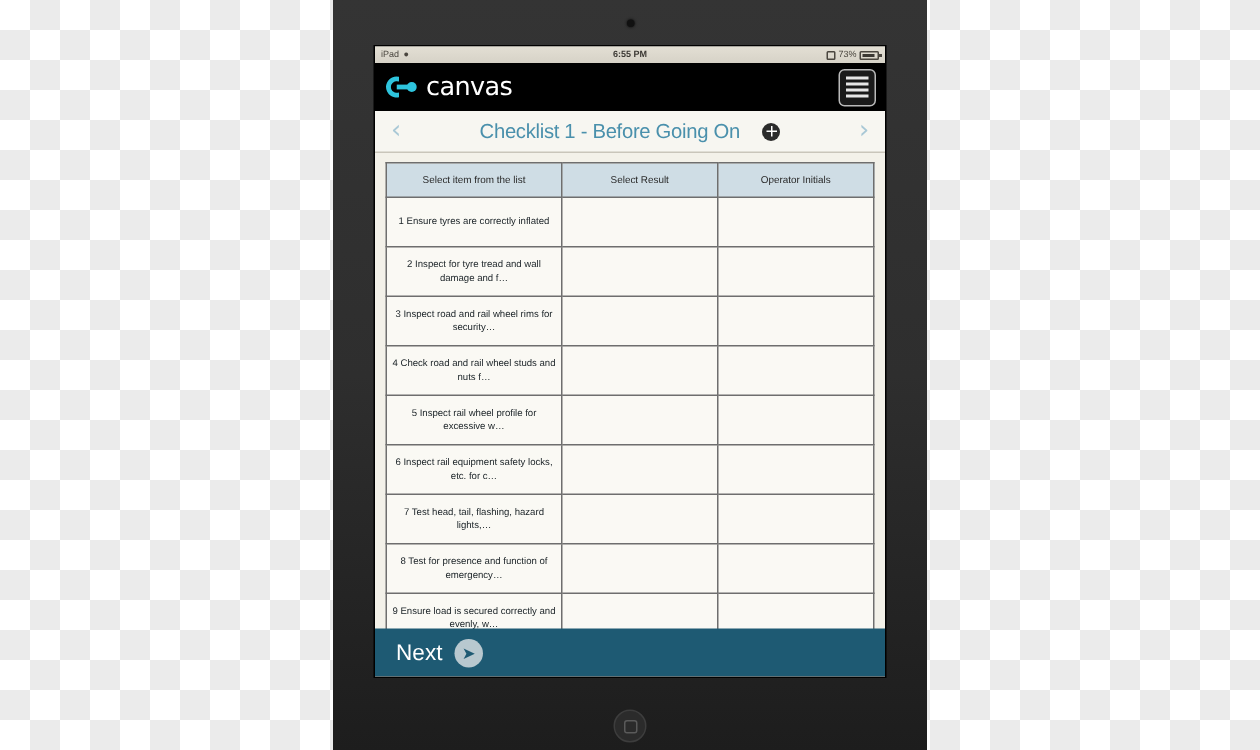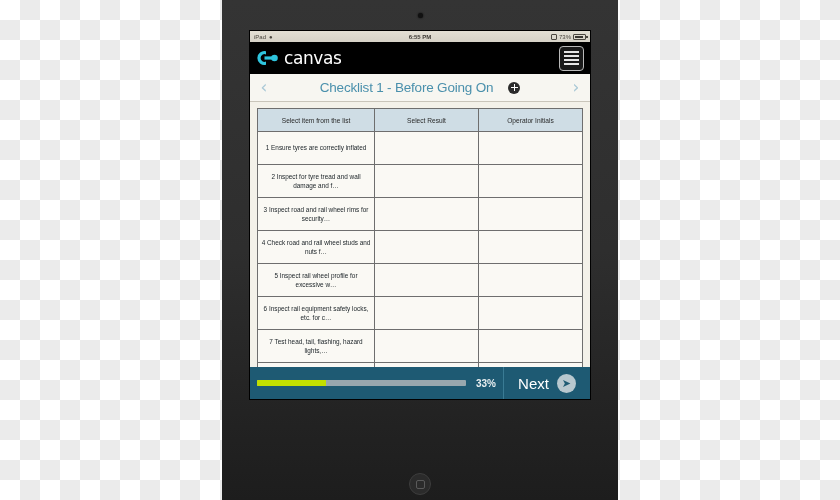--- a/index.html
+++ b/index.html
@@ -64,21 +64,21 @@
     border-radius: 2px;
     box-sizing: border-box;
   }
 
   
   #screen {
     position: absolute;
     left: 28px;
     top: 31px;
     width: 340px;
-    height: 368px;
+    height: 420px;
     background: #f3f1e9;
     overflow: hidden;
     box-shadow: 0 0 0 1px #000;
   }
 
   
   #status-bar {
     position: relative;
     height: 11px;
     background: #dedacf;
@@ -402,26 +402,20 @@
           <tr>
             <td>9 Ensure load is secured correctly and evenly, w…</td>
             <td></td>
             <td></td>
           </tr>
         </tbody>
       </table>
     </div>
 
     <div id="footer">
-      <div id="progress-zone">
-        <div id="progress-track">
-          <div id="progress-fill" style="width: 33%;"></div>
-        </div>
-        <div id="progress-label">33%</div>
-      </div>
       <div id="next-zone">
         <span id="next-label">Next</span>
         <span id="next-arrow">➤</span>
       </div>
     </div>
 
   </div>
 
   <div id="home-button">
       <span class="sq"></span>

